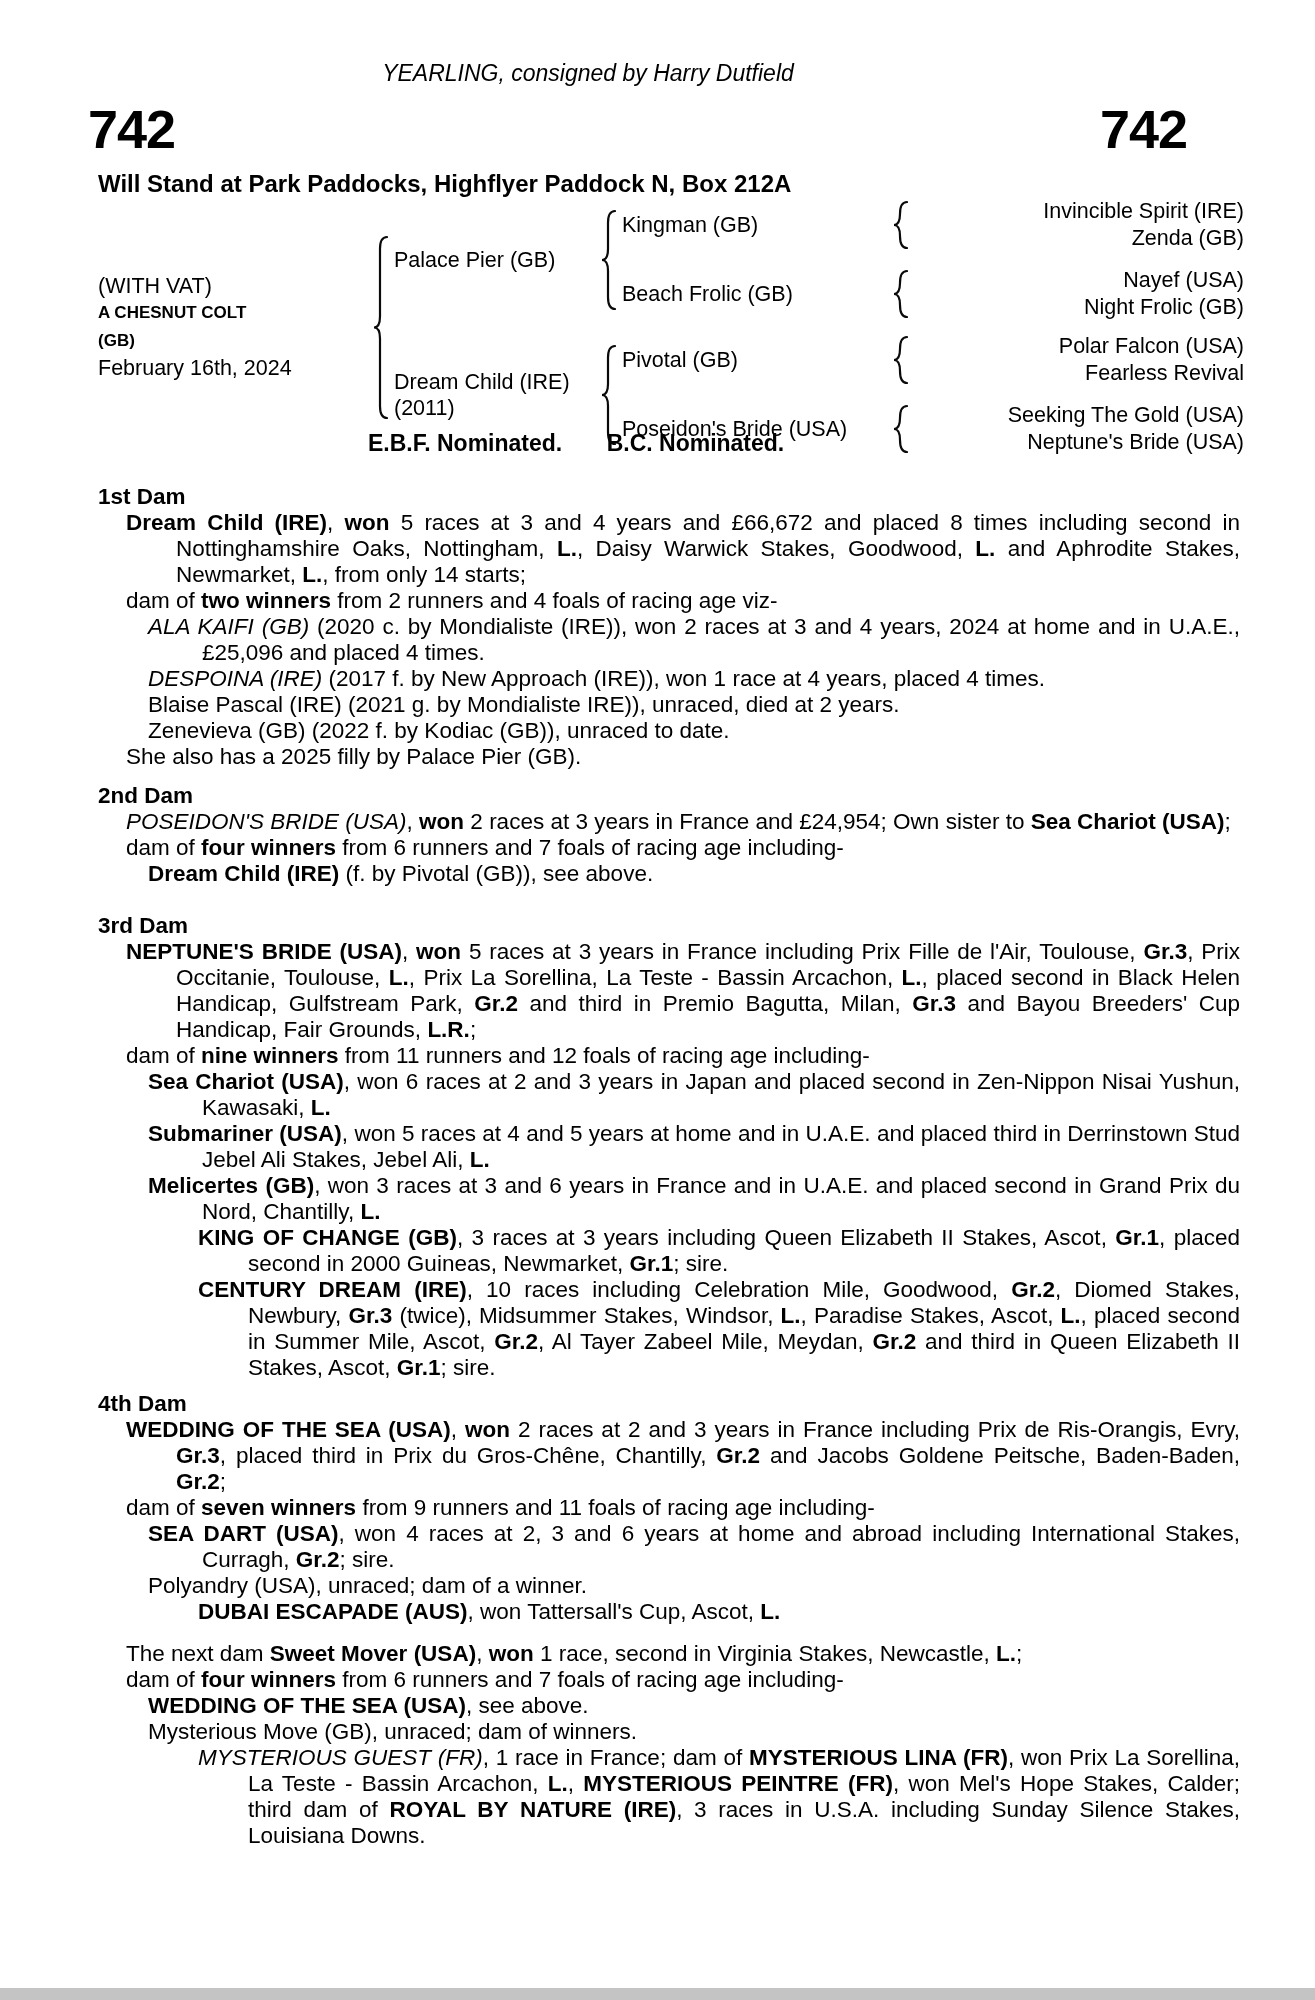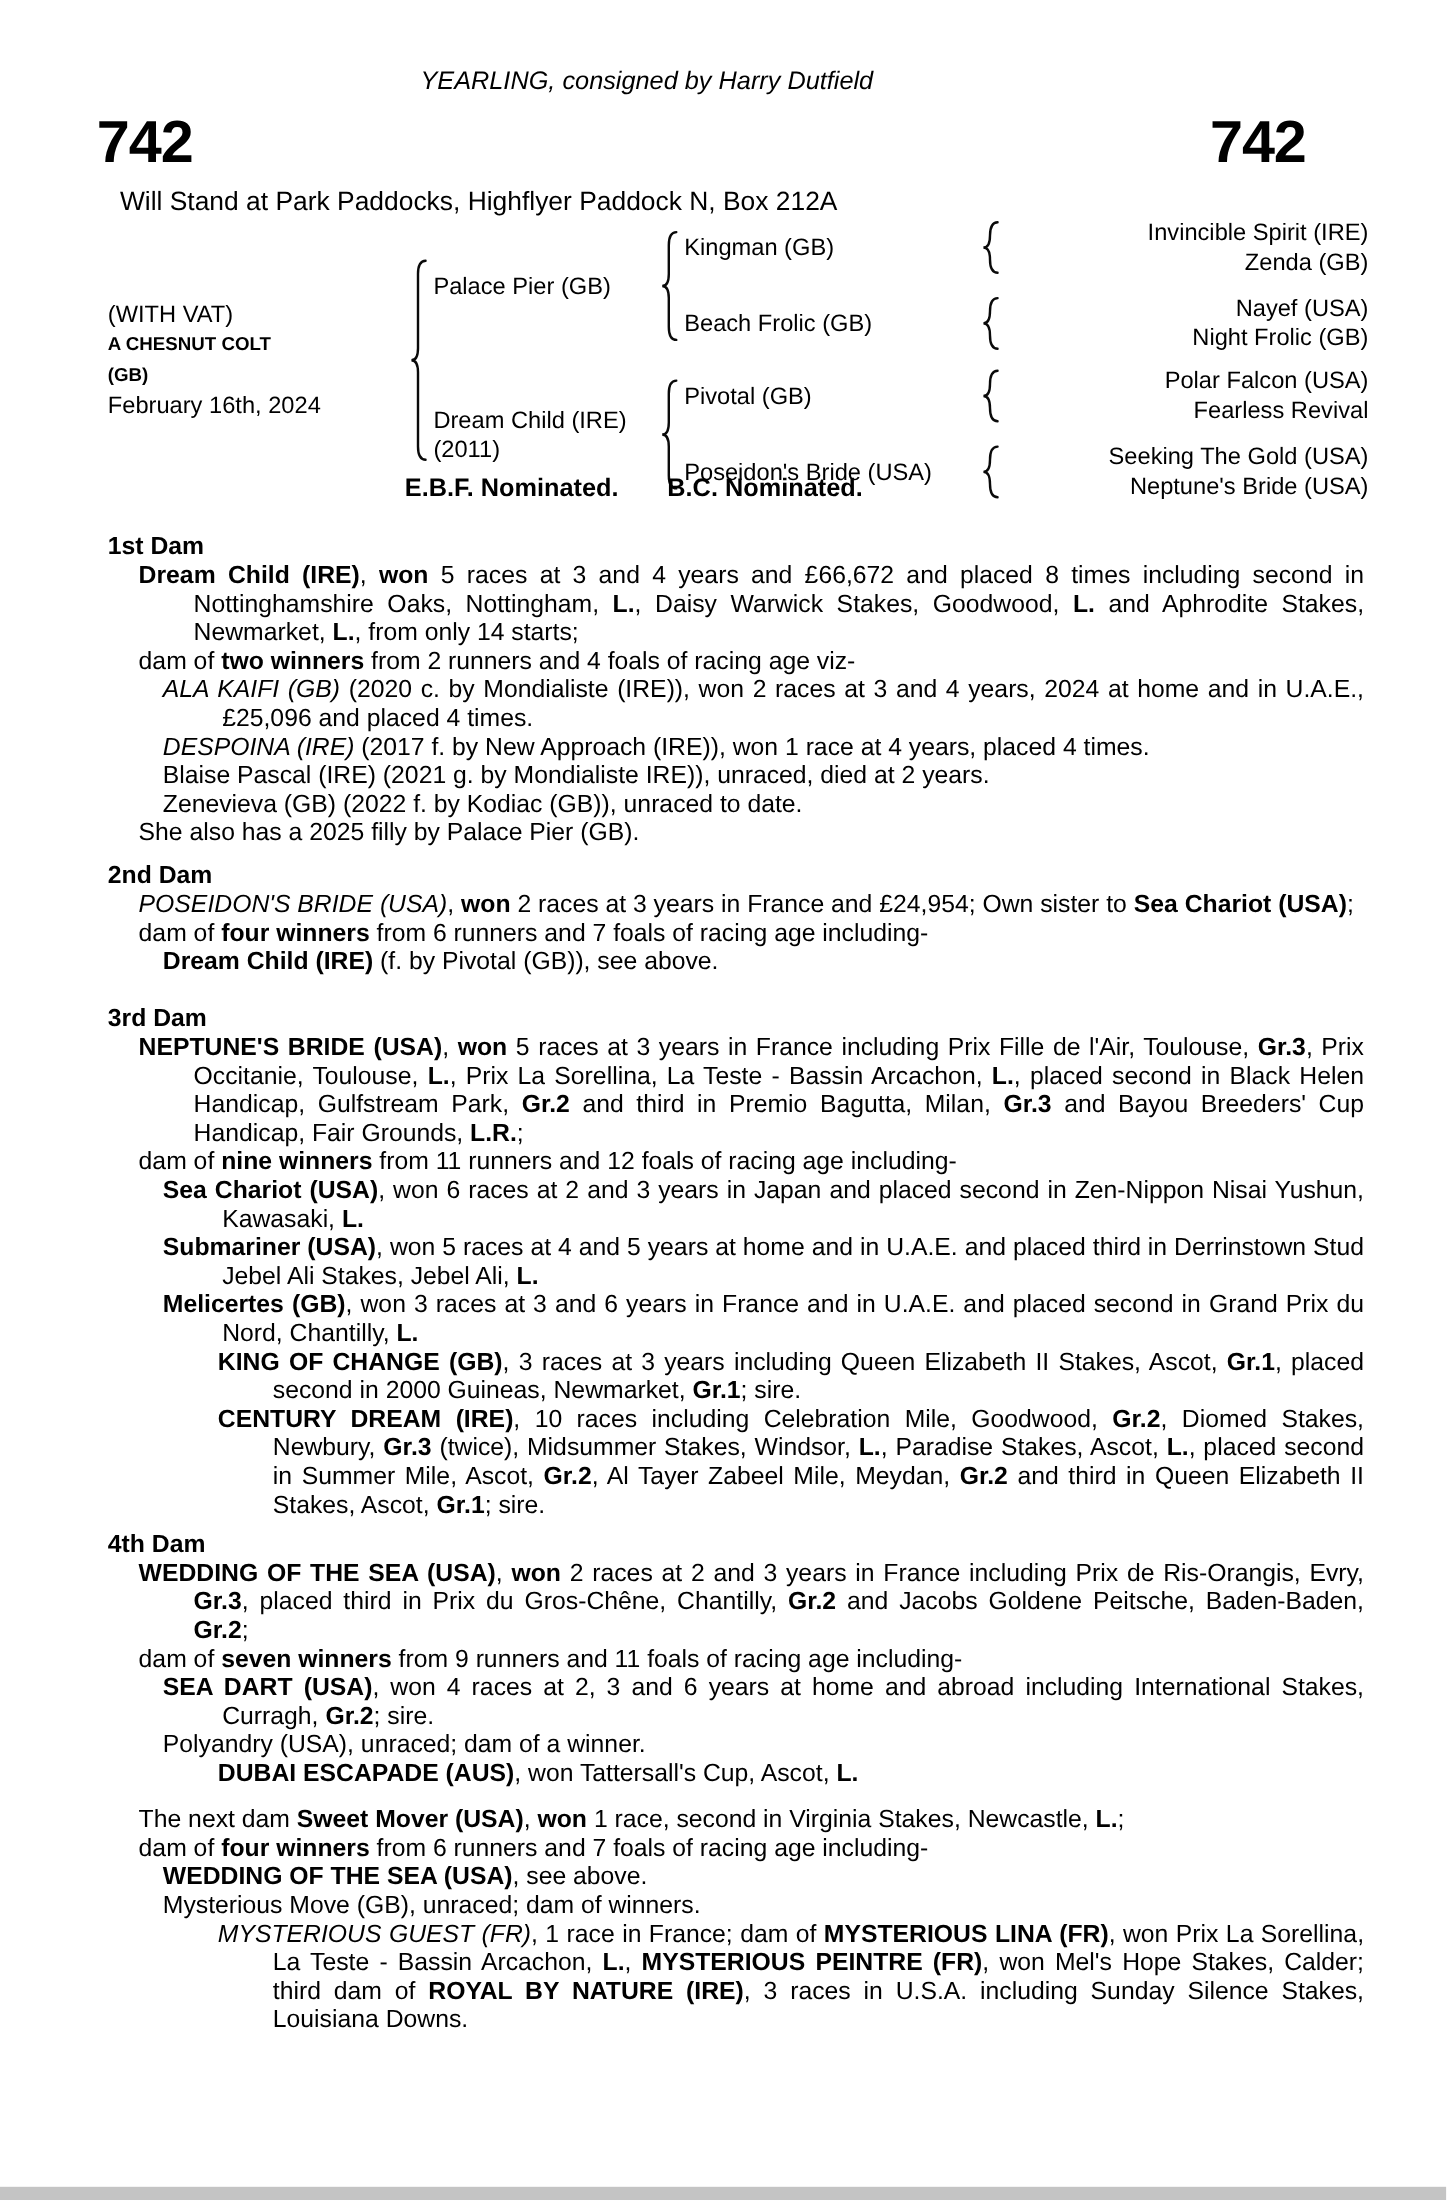--- a/index.html
+++ b/index.html
@@ -10,21 +10,21 @@
     overflow:hidden;
   }
   
   .consignor {
     position:absolute; left:98px; top:60px; width:980px;
     text-align:center; font-style:italic; font-size:23px;
   }
   .lot { position:absolute; top:98px; font-weight:bold; font-size:54px; letter-spacing:-1px; }
   .lot-left  { left:88px; }
   .lot-right { left:1100px; }
-  .stand-line { position:absolute; left:98px; top:170px; font-weight:normal; font-size:24px;margin-left:11px; }
+  .stand-line { position:absolute; left:98px; top:170px; font-weight:bold; font-size:24px; }
 
   
   .pedigree { position:absolute; left:98px; top:198px; display:flex; align-items:center; gap:6px; font-size:21.5px; }
   .subject { width:268px; line-height:26px; }
   .subj-name { font-weight:bold; font-size:17px; line-height:28px; }
   #ped-tree { display:flex; align-items:center; gap:6px; }
   .col { display:flex; flex-direction:column; justify-content:center; }
   .parents-col { gap:12px; }
   .gp-col { gap:15px; }
   .prow { display:flex; align-items:center; gap:6px; }

